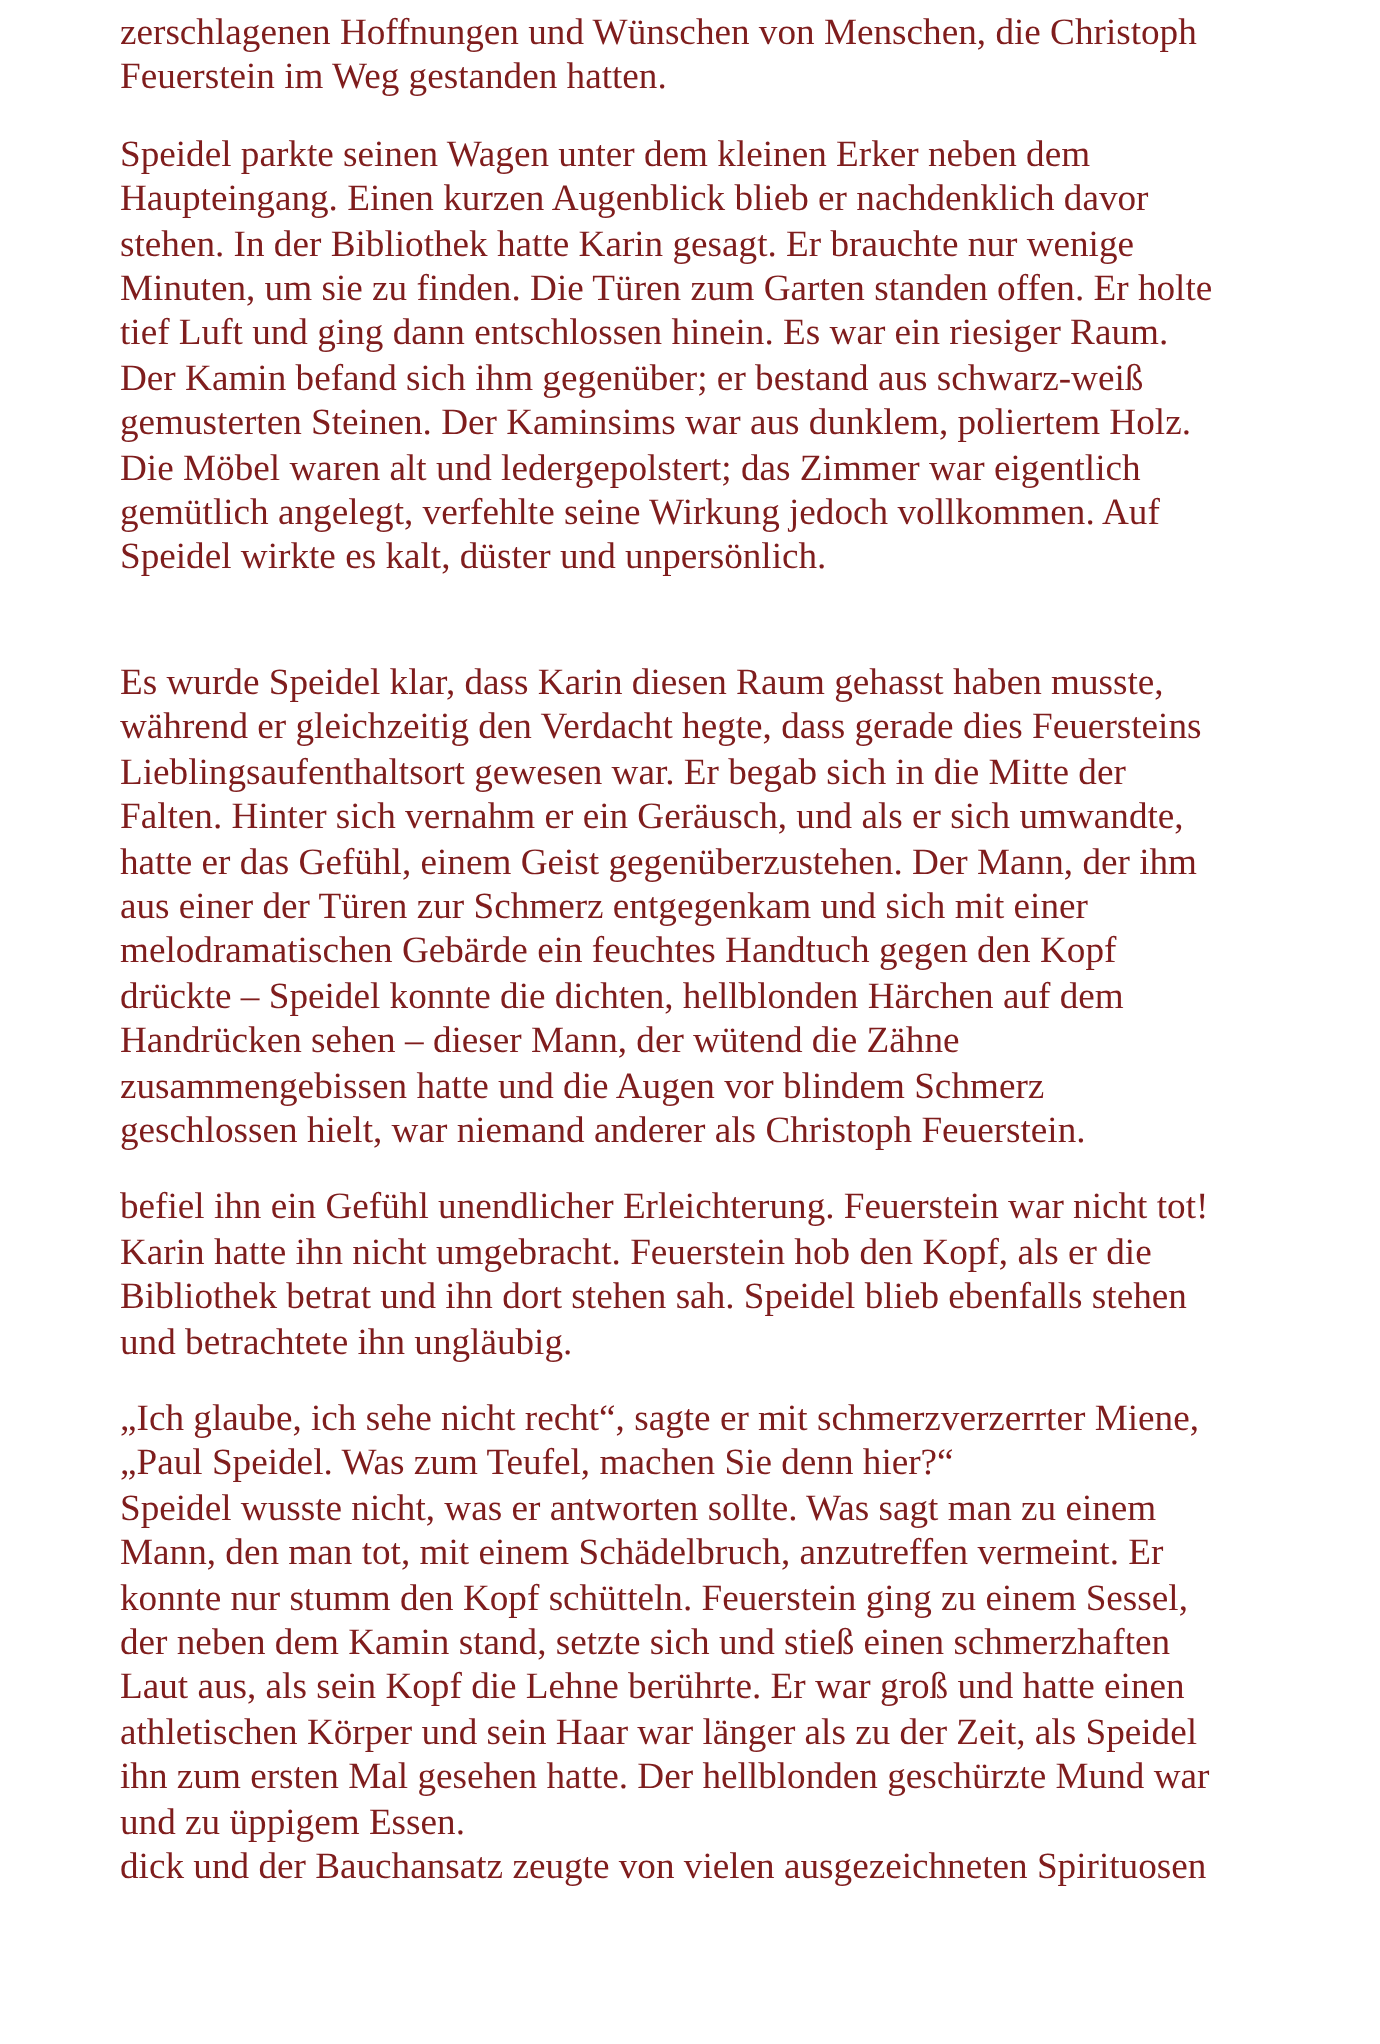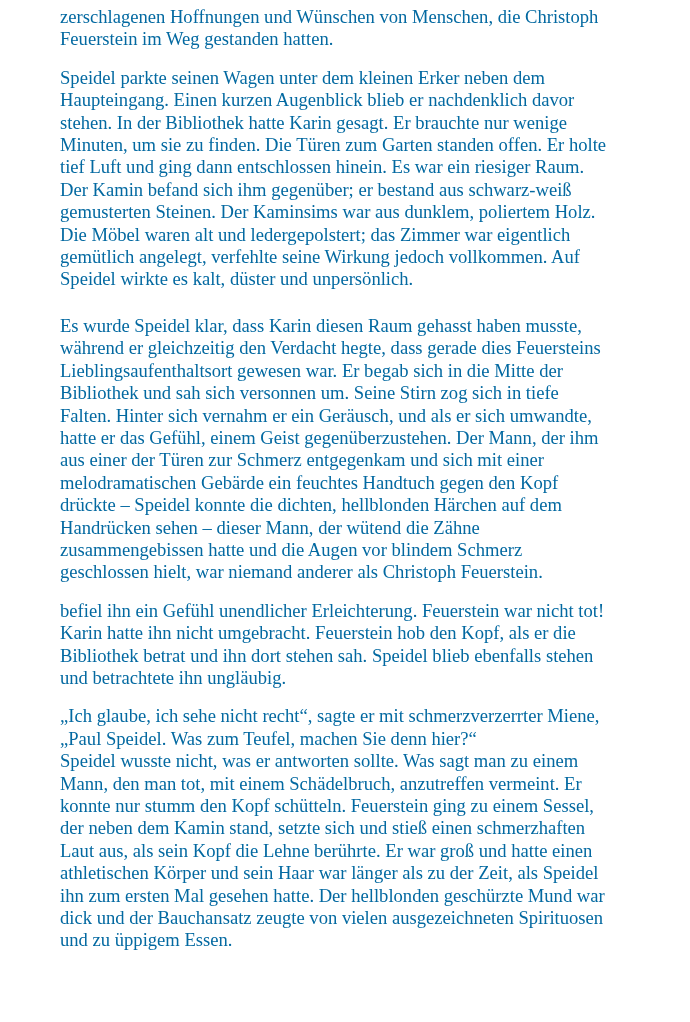--- a/index.html
+++ b/index.html
@@ -1,23 +1,23 @@
 <!DOCTYPE html>
 <html><head>
 <meta charset="utf-8">
 <style>
   html, body { margin: 0; padding: 0; background: #ffffff; }
   body { width: 690px; height: 1022px; overflow: hidden; position: relative; }
   .page {
     position: absolute; left: 60px; top: 6px; width: 620px;
     font-family: "Liberation Serif", "DejaVu Serif", serif;
-    font-size: 18.6px; line-height: 22.4px; color: #0369a1;
+    font-size: 18.6px; line-height: 22.4px; color: #7f1d1d;
   }
   .para { margin: 0 0 16px 0; }
-  .para.extra-gap { margin-top: 24px; }
+  .para.extra-gap { margin-top: 40px; }
   .line { display: block; white-space: nowrap; }
 </style>
 </head>
 <body>
 
 <div class="page">
   <p class="para">
     <span class="line">zerschlagenen Hoffnungen und Wünschen von Menschen, die Christoph</span>
     <span class="line">Feuerstein im Weg gestanden hatten.</span>
   </p>
@@ -30,21 +30,20 @@
     <span class="line">Der Kamin befand sich ihm gegenüber; er bestand aus schwarz-weiß</span>
     <span class="line">gemusterten Steinen. Der Kaminsims war aus dunklem, poliertem Holz.</span>
     <span class="line">Die Möbel waren alt und ledergepolstert; das Zimmer war eigentlich</span>
     <span class="line">gemütlich angelegt, verfehlte seine Wirkung jedoch vollkommen. Auf</span>
     <span class="line">Speidel wirkte es kalt, düster und unpersönlich.</span>
   </p>
   <p class="para extra-gap">
     <span class="line">Es wurde Speidel klar, dass Karin diesen Raum gehasst haben musste,</span>
     <span class="line">während er gleichzeitig den Verdacht hegte, dass gerade dies Feuersteins</span>
     <span class="line">Lieblingsaufenthaltsort gewesen war. Er begab sich in die Mitte der</span>
-    <span class="line">Bibliothek und sah sich versonnen um. Seine Stirn zog sich in tiefe</span>
     <span class="line">Falten. Hinter sich vernahm er ein Geräusch, und als er sich umwandte,</span>
     <span class="line">hatte er das Gefühl, einem Geist gegenüberzustehen. Der Mann, der ihm</span>
     <span class="line">aus einer der Türen zur Schmerz entgegenkam und sich mit einer</span>
     <span class="line">melodramatischen Gebärde ein feuchtes Handtuch gegen den Kopf</span>
     <span class="line">drückte – Speidel konnte die dichten, hellblonden Härchen auf dem</span>
     <span class="line">Handrücken sehen – dieser Mann, der wütend die Zähne</span>
     <span class="line">zusammengebissen hatte und die Augen vor blindem Schmerz</span>
     <span class="line">geschlossen hielt, war niemand anderer als Christoph Feuerstein.</span>
   </p>
   <p class="para">
@@ -56,16 +55,16 @@
   <p class="para">
     <span class="line">„Ich glaube, ich sehe nicht recht“, sagte er mit schmerzverzerrter Miene,</span>
     <span class="line">„Paul Speidel. Was zum Teufel, machen Sie denn hier?“</span>
     <span class="line">Speidel wusste nicht, was er antworten sollte. Was sagt man zu einem</span>
     <span class="line">Mann, den man tot, mit einem Schädelbruch, anzutreffen vermeint. Er</span>
     <span class="line">konnte nur stumm den Kopf schütteln. Feuerstein ging zu einem Sessel,</span>
     <span class="line">der neben dem Kamin stand, setzte sich und stieß einen schmerzhaften</span>
     <span class="line">Laut aus, als sein Kopf die Lehne berührte. Er war groß und hatte einen</span>
     <span class="line">athletischen Körper und sein Haar war länger als zu der Zeit, als Speidel</span>
     <span class="line">ihn zum ersten Mal gesehen hatte. Der hellblonden geschürzte Mund war</span>
+    <span class="line">und zu üppigem Essen.</span>
     <span class="line">dick und der Bauchansatz zeugte von vielen ausgezeichneten Spirituosen</span>
-    <span class="line">und zu üppigem Essen.</span>
   </p>
 </div>
 
 </body></html>

